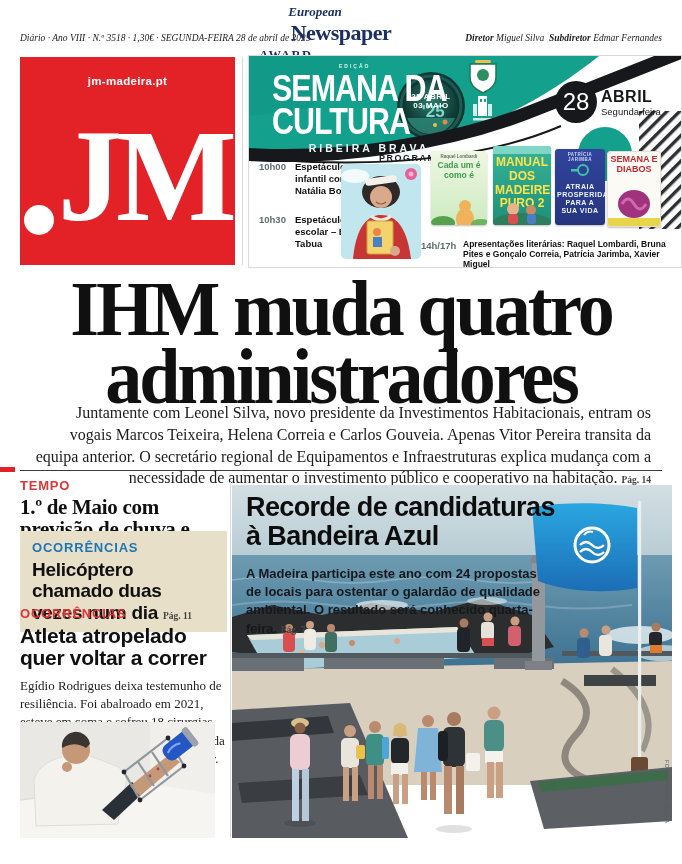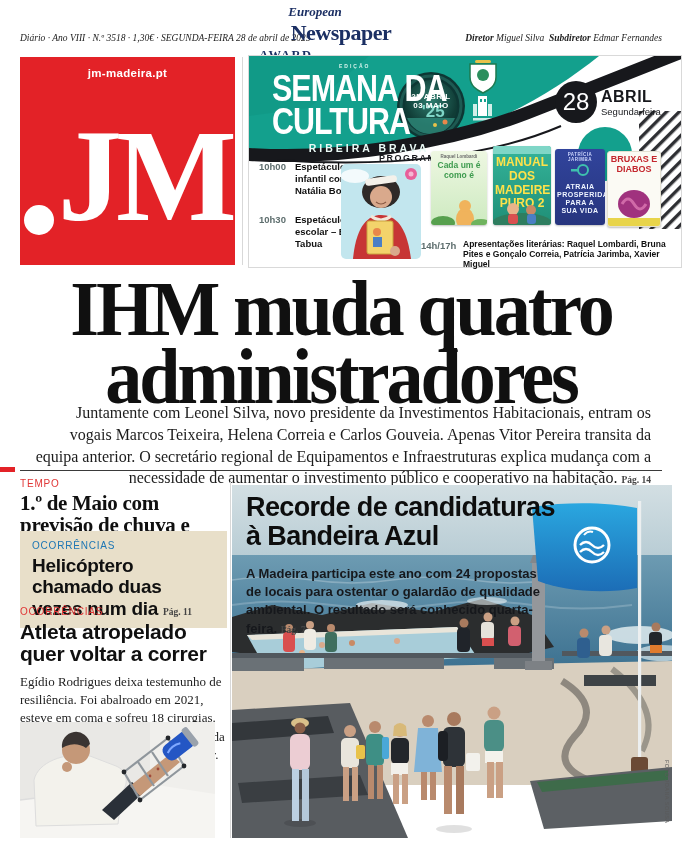--- a/index.html
+++ b/index.html
@@ -1,31 +1,31 @@
 <!DOCTYPE html>
 <html><head>
 <meta charset="utf-8">
 <style>
   html,body{margin:0;padding:0;background:#f2f2f2}
   .page{position:relative;width:682px;height:864px;background:#fff;overflow:hidden;
         font-family:"Liberation Sans",sans-serif;color:#111;margin:0 auto}
   .abs{position:absolute}
   .pg{font:bold 9.5px "Liberation Serif",serif;color:#444;letter-spacing:0}
-  .kicker{font-weight:normal;font-size:10px;letter-spacing:.8px}
+  .kicker{font-weight:bold;font-size:13px;letter-spacing:.8px}
   .masthead-line{font:italic 9.5px "Liberation Serif",serif;color:#222}
   .masthead-line b{font-style:italic}
   
   .award{text-align:center;line-height:1;color:#1b2f63}
   .award .l1{font:italic bold 13px "Liberation Serif",serif;display:block;margin-left:-52px}
   .award .l2{font:bold 22px "Liberation Serif",serif;display:block;letter-spacing:-.5px}
   .award .l3{font:bold 12.5px "Liberation Serif",serif;letter-spacing:1.5px}
   .award .tag{font:bold 5.5px "Liberation Sans",sans-serif;color:#8a8a8a;letter-spacing:.4px}
   
   .jm{background:#e32227;color:#fff}
-  .jm .site{font:bold 11.5px "Liberation Sans",sans-serif;text-align:center;padding-top:10px;letter-spacing:.3px}
+  .jm .site{font:bold 11.5px "Liberation Sans",sans-serif;text-align:center;padding-top:18px;letter-spacing:.3px}
   .jm .mark{position:absolute;left:0;right:0;top:30px;bottom:0;display:flex;align-items:center;justify-content:center}
   .jm .dot{width:30px;height:30px;border-radius:50%;background:#fff;margin:88px 4px 0 0}
   .jm .jmtxt{font:bold 128px/1 "Liberation Serif",serif;letter-spacing:-6px;transform:scaleY(1.02)}
   
   .banner{border:1px solid #d9d9d9;background:#fff}
   .bnr-t1{font:bold 32px/1 "Liberation Sans",sans-serif;color:#fff;letter-spacing:-1px;transform:scale(.95,1.18);transform-origin:left top}
   .bnr-loc{font:bold 10.5px "Liberation Sans",sans-serif;color:#eafaf6;letter-spacing:3px}
   .sched-t{font:bold 9.5px "Liberation Sans",sans-serif;color:#5e6e6e}
   .sched-x{font:bold 9.5px/1.25 "Liberation Sans",sans-serif;color:#101010}
   .book{border-radius:3px;box-shadow:0 1px 2px rgba(0,0,0,.25);overflow:hidden;text-align:center}
@@ -188,21 +188,21 @@
     </div>
     <div class="book abs" style="left:306px;top:93px;width:50px;height:76px;background:linear-gradient(#31449c,#27357e)">
       <span class="au" style="color:#cfd8ff;letter-spacing:.5px">PATRÍCIA JARIMBA</span>
       <svg width="18" height="14" viewBox="0 0 18 14" style="margin-top:1px">
           <circle cx="12" cy="7" r="5" fill="none" stroke="#3ec1ae" stroke-width="2"></circle>
           <rect x="0" y="6" width="8" height="2.5" fill="#3ec1ae"></rect>
         </svg>
       <span class="ti" style="font-size:7px;color:#eef4ff;letter-spacing:.5px">ATRAIA PROSPERIDADE PARA A SUA VIDA</span>
     </div>
     <div class="book abs" style="left:358px;top:95px;width:52px;height:74px;background:#fbfaf4;border:1px solid #e3e0d2">
-      <span class="ti" style="font-size:9px;color:#c4272e">BRUXAS E DIABOS</span>
+      <span class="ti" style="font-size:9px;color:#c4272e">SEMANA E DIABOS</span>
       <svg width="52" height="44" viewBox="0 0 52 44" style="position:absolute;bottom:0;left:0">
         <rect x="0" y="36" width="52" height="8" fill="#e8d44a"></rect>
         <ellipse cx="26" cy="22" rx="16" ry="14" fill="#a0327e"></ellipse>
         <path d="M14,22 q6,-10 12,0 q6,10 12,0" stroke="#d06aa8" stroke-width="3" fill="none"></path>
       </svg>
     </div>
   </div>
 
   <div class="abs" style="left:0;top:276px;width:682px">
     <div class="headline">

